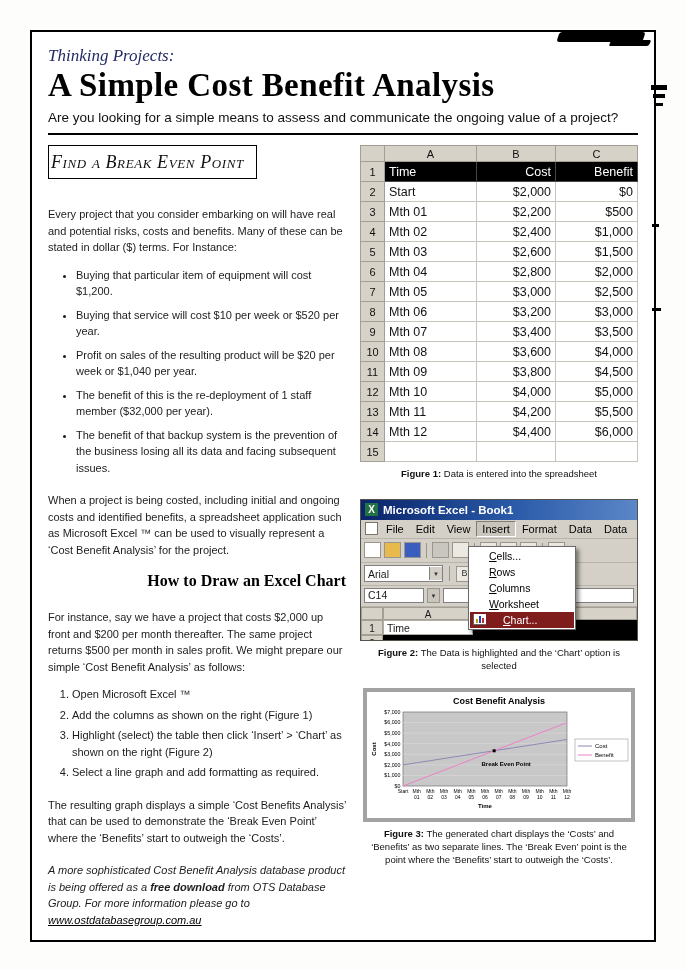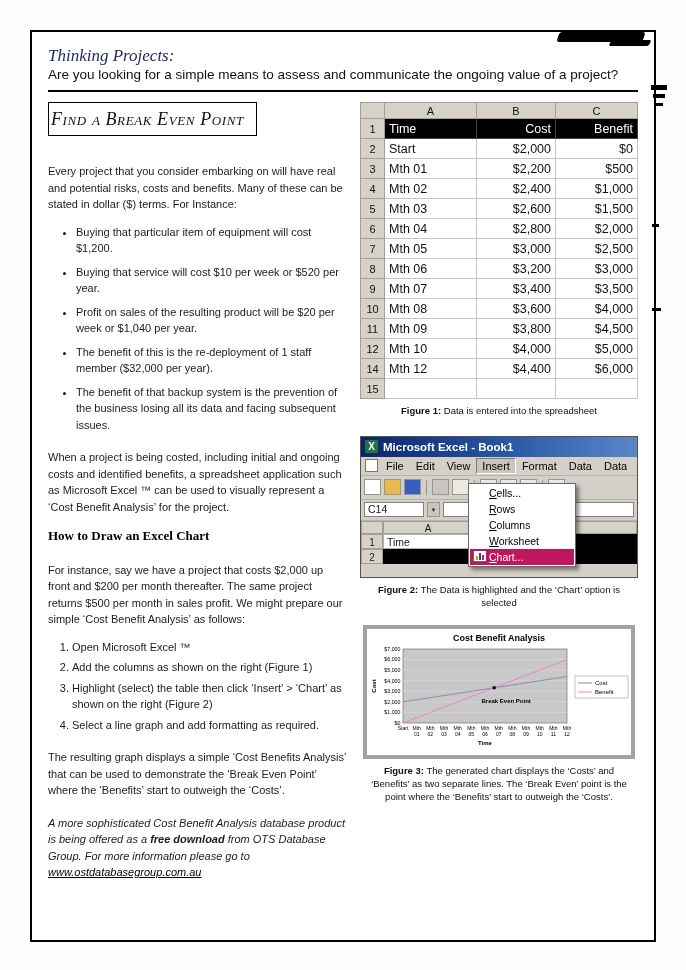--- a/index.html
+++ b/index.html
@@ -22,21 +22,21 @@
   .col-right{flex:1;min-width:0;}
   
   .box-head{
     display:inline-block;border:1px solid #000;padding:3px 12px 2px 2px;
     font-family:"Liberation Serif",serif;font-style:italic;font-variant:small-caps;
     font-size:18px;letter-spacing:.6px;margin:0 0 11px;color:#111;
   }
   .col-left p{margin:16px 0 11px;}
   ul.bullets{margin:0 0 12px;padding-left:28px;}
   ul.bullets li{margin-bottom:7px;}
-  h2.howto{font-family:"Liberation Serif",serif;font-size:13px;font-weight:bold;margin:6px 0 9px;color:#000;}
+  h2.howto{font-family:"Liberation Serif",serif;font-size:16px;font-weight:bold;margin:6px 0 9px;color:#000;text-align:right;}
   ol.steps{margin:0 0 13px;padding-left:24px;}
   ol.steps li{margin-bottom:4px;}
   .promo{font-style:italic;}
   .promo b{font-weight:bold;}
   .promo a{color:#000;text-decoration:underline;cursor:pointer;}
   
   .fig{margin:0 0 16px;}
   .caption{text-align:center;font-size:9.5px;line-height:1.35;margin:6px auto 0;width:92%;color:#111;}
   .caption b{font-weight:bold;}
   
@@ -69,21 +69,21 @@
   .namebox{width:52px;height:13px;background:#fff;border:1px solid #808080;font-size:10.5px;padding:0 3px;line-height:13px;flex:0 0 auto;}
   .nbarrow{width:11px;height:13px;background:#c9c5bd;border:1px solid #9a968e;font-size:6px;display:flex;align-items:center;justify-content:center;color:#333;flex:0 0 auto;}
   .formulabar{flex:1;height:13px;background:#fff;border:1px solid #808080;}
   .sheetfrag{background:#fff;}
   .shrow{display:flex;}
   .shc{border:1px solid #a39f95;background:#d6d2c8;font-size:10px;text-align:center;height:13px;line-height:13px;box-sizing:border-box;flex:0 0 auto;}
   .cellA{width:90px;background:#fff;border:1px solid #b0aea6;font-size:10.5px;padding:0 3px;height:15px;line-height:15px;box-sizing:border-box;flex:0 0 auto;}
   .sel{background:#000;height:15px;box-sizing:border-box;}
   .insert-menu{position:absolute;left:107px;top:46px;width:104px;background:#fff;border:1px solid #6a6a6a;box-shadow:3px 3px 4px rgba(0,0,0,.45);z-index:9;padding:1px;}
   .menu-item{display:flex;align-items:center;height:16px;font-size:10.5px;padding:0 4px 0 3px;color:#000;}
-  .menu-item.hl{background:#be185d;color:#fff;}
+  .menu-item.hl{background:#7f1d1d;color:#fff;gap:14px;}
   .mi-gap{width:16px;flex:0 0 auto;}
   .mini-chart-icon{width:13px;height:11px;margin-right:3px;display:flex;align-items:flex-end;gap:1px;border-left:1px solid #666;border-bottom:1px solid #666;padding:0 1px 1px 2px;box-sizing:border-box;background:#fff;flex:0 0 auto;}
   .mini-chart-icon i{display:block;width:2px;}
   .mini-chart-icon i:nth-child(1){height:4px;background:#c79810;}
   .mini-chart-icon i:nth-child(2){height:7px;background:#2040c0;}
   .mini-chart-icon i:nth-child(3){height:5px;background:#c03030;}
   
   .chartbox{border:4px solid #a3a3a3;background:#fff;width:272px;margin:0 auto;padding:3px 2px 0;box-sizing:border-box;}
   .chart-title{text-align:center;font-size:9px;font-weight:bold;margin:1px 0 0;color:#000;}
   #chart-svg-wrap{line-height:0;}
@@ -98,20 +98,21 @@
   .art3{top:224px;right:27px;width:7px;height:3px;}
   .art4{top:308px;right:25px;width:9px;height:3px;}
 </style>
 </head>
 <body>
 
 <div class="page">
   <div class="frame">
 
     <div class="kicker">Thinking Projects:</div>
+    <h1>A Simple Cost Benefit Analysis</h1>
     <div class="subtitle">Are you looking for a simple means to assess and communicate the ongoing value of a project?</div>
     <hr class="rule">
 
     <div class="cols">
       <div class="col-left">
         <div class="box-head">Find a Break Even Point</div>
         <p>Every project that you consider embarking on will have real and potential risks, costs and benefits.  Many of these can be stated in dollar ($) terms.  For Instance:</p>
         <ul class="bullets" id="bullets">
             <li>Buying that particular item of equipment will cost $1,200.</li>
             <li>Buying that service will cost $10 per week or $520 per year.</li>
@@ -215,20 +216,26 @@
                   <td class="cell num">$3,800</td>
                   <td class="cell num">$4,500</td>
                 </tr>
                 <tr>
                   <td class="rowh">12</td>
                   <td class="cell txt">Mth 10</td>
                   <td class="cell num">$4,000</td>
                   <td class="cell num">$5,000</td>
                 </tr>
                 <tr>
+                  <td class="rowh">13</td>
+                  <td class="cell txt">Mth 11</td>
+                  <td class="cell num">$4,200</td>
+                  <td class="cell num">$5,500</td>
+                </tr>
+                <tr>
                   <td class="rowh">14</td>
                   <td class="cell txt">Mth 12</td>
                   <td class="cell num">$4,400</td>
                   <td class="cell num">$6,000</td>
                 </tr>
                 <tr>
                   <td class="rowh">15</td>
                   <td class="cell"></td>
                   <td class="cell"></td>
                   <td class="cell"></td>
@@ -263,20 +270,33 @@
               <span class="tbi save"></span>
               <span class="tsep"></span>
               <span class="tbi print"></span>
               <span class="tbi"></span>
               <span class="tsep"></span>
               <span class="tbi">✂</span>
               <span class="tbi"></span>
               <span class="tbi"></span>
               <span class="tsep"></span>
               <span class="tbi">Σ</span>
+            </div>
+            <div class="fontbar">
+              <span class="combo">
+                  <span>Arial</span>
+                  <span class="arrow">▼</span>
+                </span>
+              <span class="tsep"></span>
+              <span class="tbi">B</span>
+              <span class="tbi"><i>I</i></span>
+              <span class="tsep"></span>
+              <span class="alick">≡</span>
+              <span class="alick">≡</span>
+              <span class="alick">≡</span>
             </div>
             <div class="namebar">
               <span class="namebox">C14</span>
               <span class="nbarrow">▼</span>
               <span class="formulabar"></span>
             </div>
             <div class="sheetfrag">
               <div class="shrow">
                 <span class="shc" style="width:22px"></span>
                 <span class="shc" style="width:90px">A</span>

